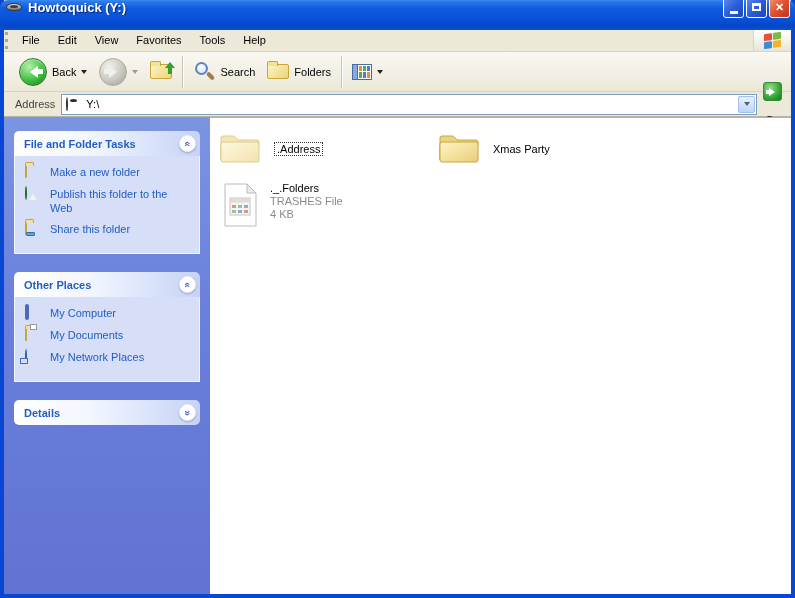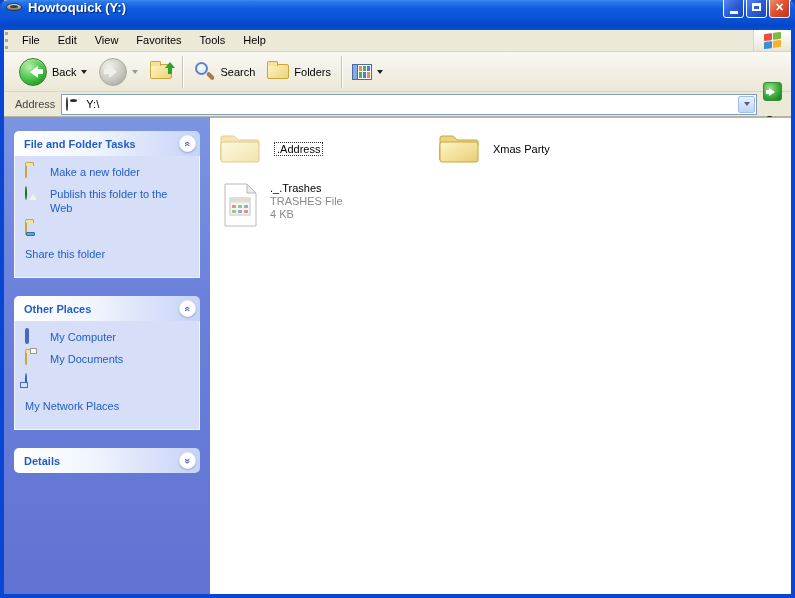--- a/index.html
+++ b/index.html
@@ -111,21 +111,21 @@
     background:linear-gradient(90deg,#FFFFFF 0%,#F2F6FE 40%,#C6D3F7 100%);
     display:flex; align-items:center; justify-content:space-between; cursor:default; }
   .panel-title { color:#215DC6; font-weight:bold; font-size:11px; }
   .chev-btn { width:17px; height:17px; border-radius:50%; background:#fff; border:1px solid #F0F4FE;
     color:#4A64C8; display:flex; align-items:center; justify-content:center; font-weight:bold; font-size:10px;
     box-shadow:0 1px 2px rgba(0,0,40,.25); }
   .chev-up { display:inline-block; transform:rotate(90deg); letter-spacing:-1px; }
   .chev-down { display:inline-block; transform:rotate(90deg); letter-spacing:-1px; }
   .panel-body { background:#D6DFF7; border:1px solid #F2F6FE; border-top:none; padding:9px 8px 16px 10px; }
   .task-row { display:flex; align-items:flex-start; gap:7px; margin-bottom:7px; cursor:pointer; }
-  .task-row:last-child { margin-bottom:0;flex-direction:column; }
+  .task-row:last-child { margin-bottom:0; }
   .task-ico { flex:0 0 18px; height:15px; position:relative; }
   .task-link { color:#215DC6; line-height:14px; max-width:142px; }
 
   .mini-folder.s { width:16px; height:11px; }
   .mini-folder.s::before { width:7px; height:3px; top:-3px; }
   .globe { width:14px; height:14px; border-radius:50%; background:radial-gradient(circle at 35% 30%, #A8E8A0,#2E9E2E 70%,#177017);
     border:1px solid #1E6E1E; position:relative; }
   .globe .up { position:absolute; left:3px; top:3px; width:0; height:0; border:4px solid transparent; border-bottom:6px solid #EAF8E4; }
   .globe.blue { background:radial-gradient(circle at 35% 30%, #CFE4FB,#4A86D8 70%,#2A5EA8); border-color:#2A5EA8; }
   .hand { position:absolute; left:0; bottom:-2px; width:9px; height:4px; background:#5FA8D8; border:1px solid #33719C; border-radius:1px; }
@@ -367,21 +367,21 @@
             <rect x="8.5" y="16.5" width="19" height="4" fill="#C8C4B4"></rect>
             <rect x="10" y="23" width="4" height="3" fill="#C04848"></rect>
               <rect x="16" y="23" width="4" height="3" fill="#48A048"></rect>
               <rect x="22" y="23" width="4" height="3" fill="#4868C0"></rect>
             <rect x="10" y="28" width="4" height="3" fill="#48A048"></rect>
               <rect x="16" y="28" width="4" height="3" fill="#4868C0"></rect>
               <rect x="22" y="28" width="4" height="3" fill="#C04848"></rect>
           </svg>
         </span>
         <span class="file-meta">
-          <div class="fname">._.Trashes</div>
+          <div class="fname">._.Folders</div>
           <div class="fsub">TRASHES File</div>
           <div class="fsub">4 KB</div>
         </span>
       </div>
 
     </div>
   </div>
 
 </div>
 

